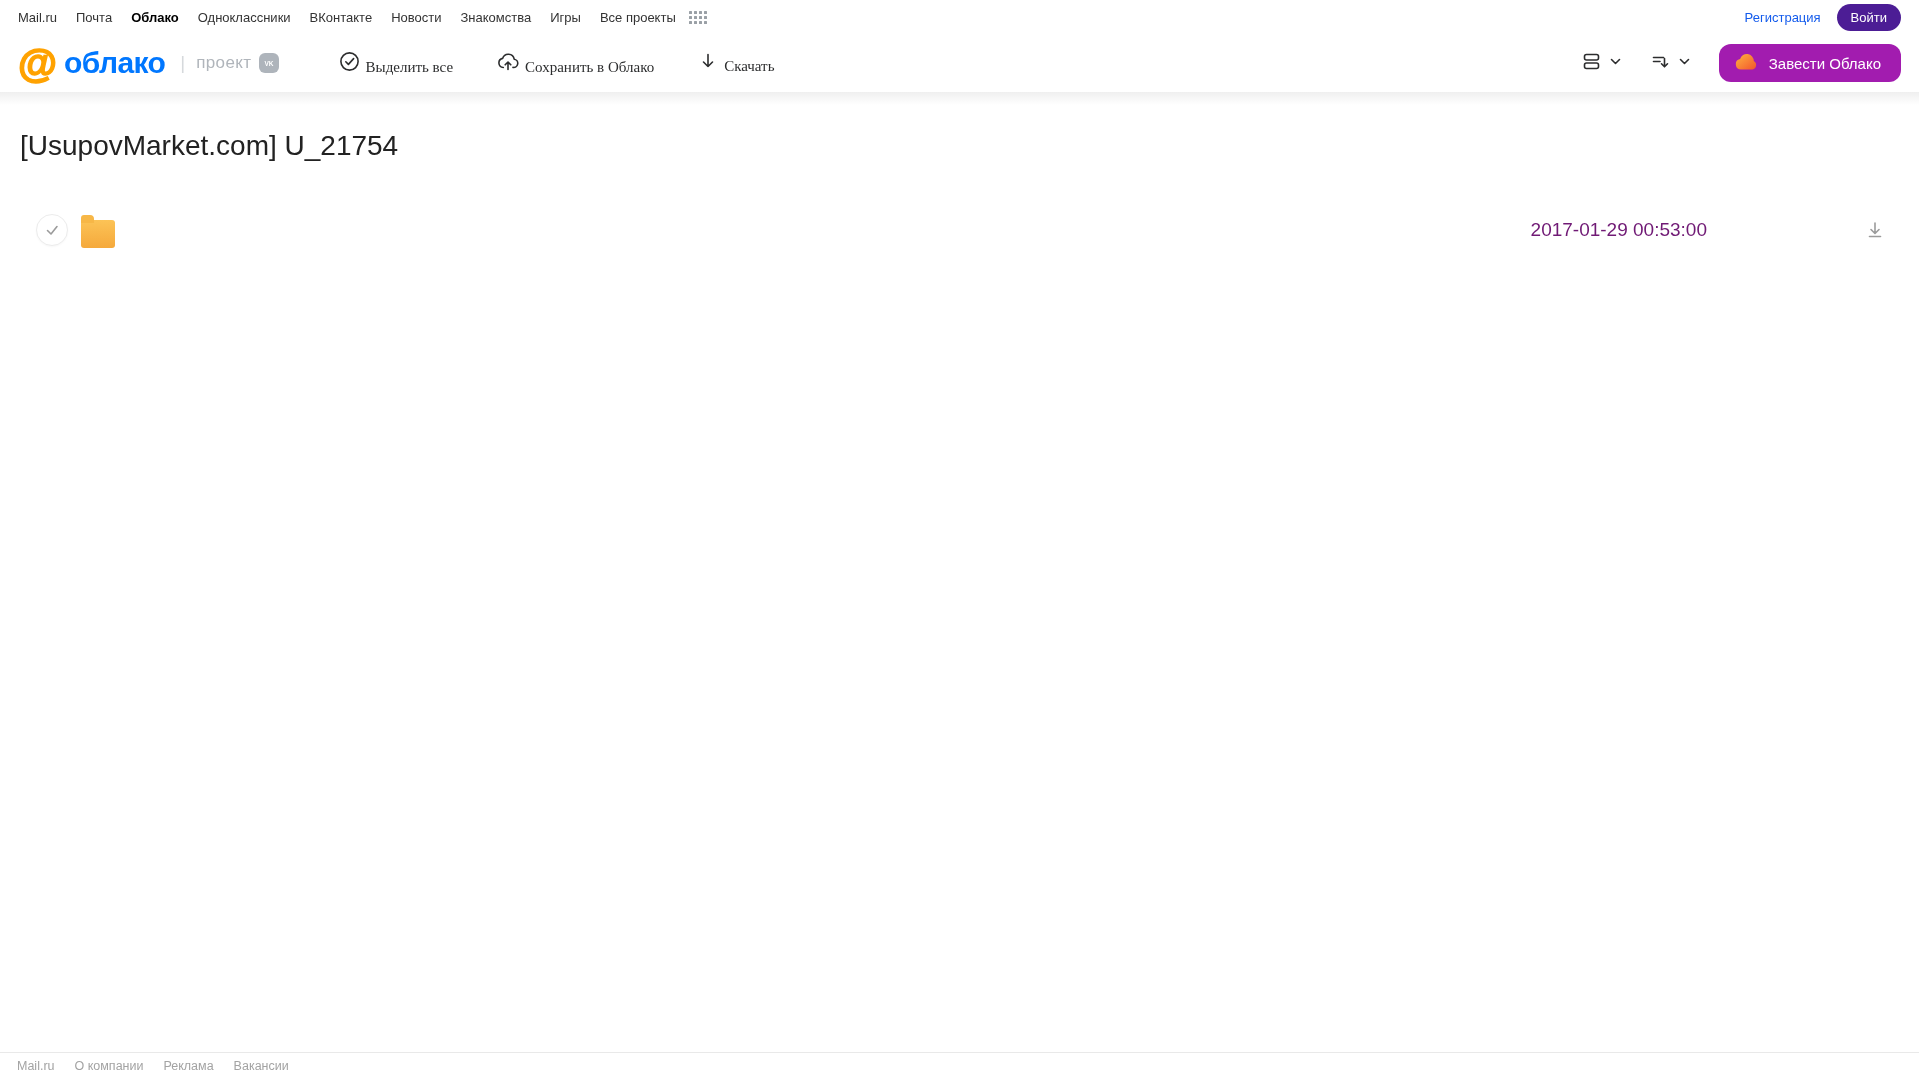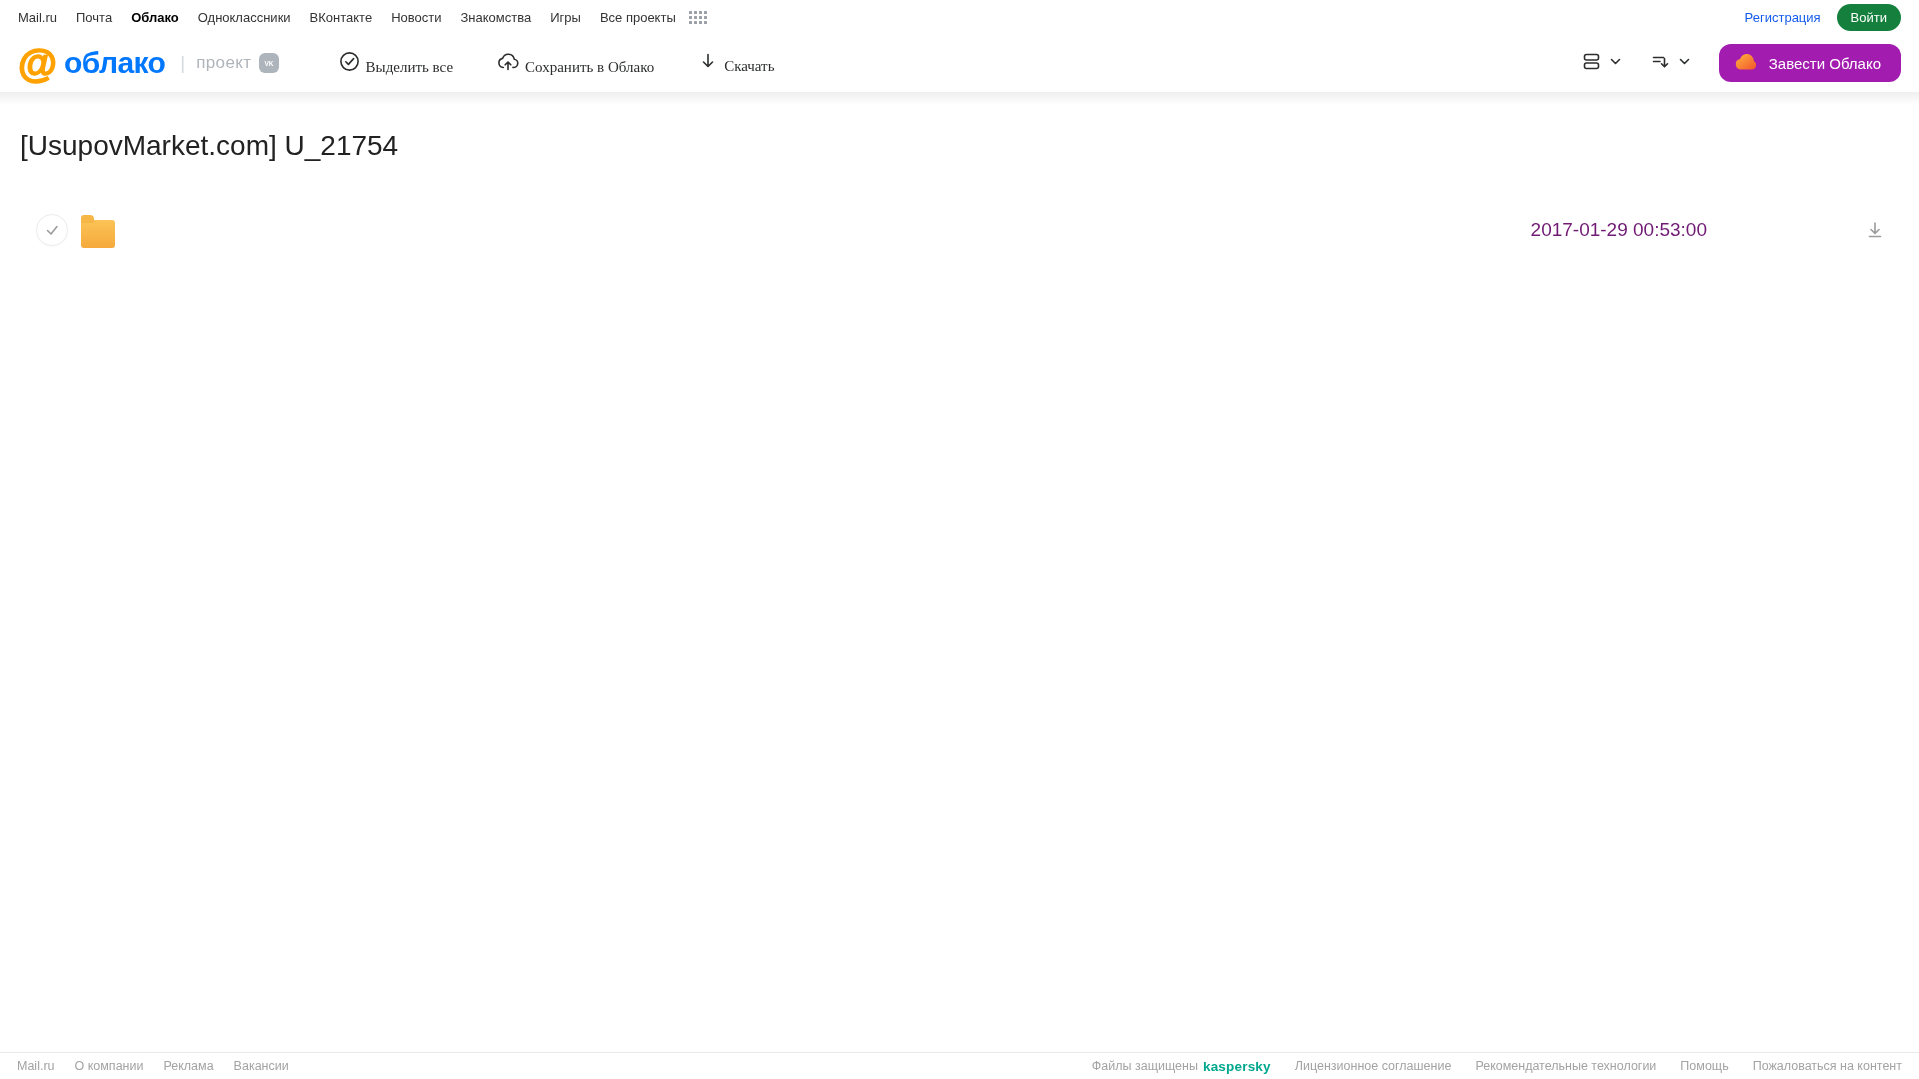--- a/index.html
+++ b/index.html
@@ -10,21 +10,21 @@
   
   .topnav { display: flex; align-items: center; height: 34px; padding: 0 18px; font-size: 13px; color: #333; }
   .topnav .nav-links { display: flex; align-items: center; }
   .topnav .nav-links a { margin-right: 19px; }
   .topnav .nav-links a.active { font-weight: 700; color: #000; }
   .grid-icon { display: inline-grid; grid-template-columns: repeat(4, 3px); grid-auto-rows: 3px;
     gap: 2px; margin-left: -6px; cursor: pointer; }
   .grid-icon i { background: #9aa0a6; border-radius: 0.5px; }
   .topnav-right { margin-left: auto; display: flex; align-items: center; gap: 16px; }
   .reg-link { color: #135bec; }
-  .login-btn { background: #15803d; color: #fff; border: none; border-radius: 14px;
+  .login-btn { background: #4c1d95; color: #fff; border: none; border-radius: 14px;
     padding: 6px 14px; font-size: 13px; font-family: inherit; cursor: pointer; }
 
   
   .header { display: flex; align-items: center; height: 58px; padding: 0 18px; position: relative; background: #fff; }
   .header::after { content: ""; position: absolute; left: 0; right: 0; top: 100%; height: 13px;
     background: linear-gradient(#efefef, rgba(255,255,255,0)); pointer-events: none; }
   .logo { display: flex; align-items: center; cursor: pointer; }
   .logo-at { color: #ffa201; font-size: 40px; font-weight: 700; line-height: 0.9;
     -webkit-text-stroke: 1.5px #ffa201; }
   .logo-brand { color: #0077ff; font-size: 30px; font-weight: 700; letter-spacing: -0.6px; margin-left: 7px; }
@@ -212,23 +212,13 @@
       </span>
     </button>
   </div>
 </div>
 
 <div class="footer">
   <a>Mail.ru</a>
   <a>О компании</a>
   <a>Реклама</a>
   <a>Вакансии</a>
-  <div class="footer-right">
-    <span class="kasp-group">
-      <span class="kasp-prefix">Файлы защищены</span>
-      <span class="kasp-logo">kaspersky</span>
-    </span>
-    <a>Лицензионное соглашение</a>
-    <a>Рекомендательные технологии</a>
-    <a>Помощь</a>
-    <a>Пожаловаться на контент</a>
-  </div>
 </div>
 
 </body></html>

